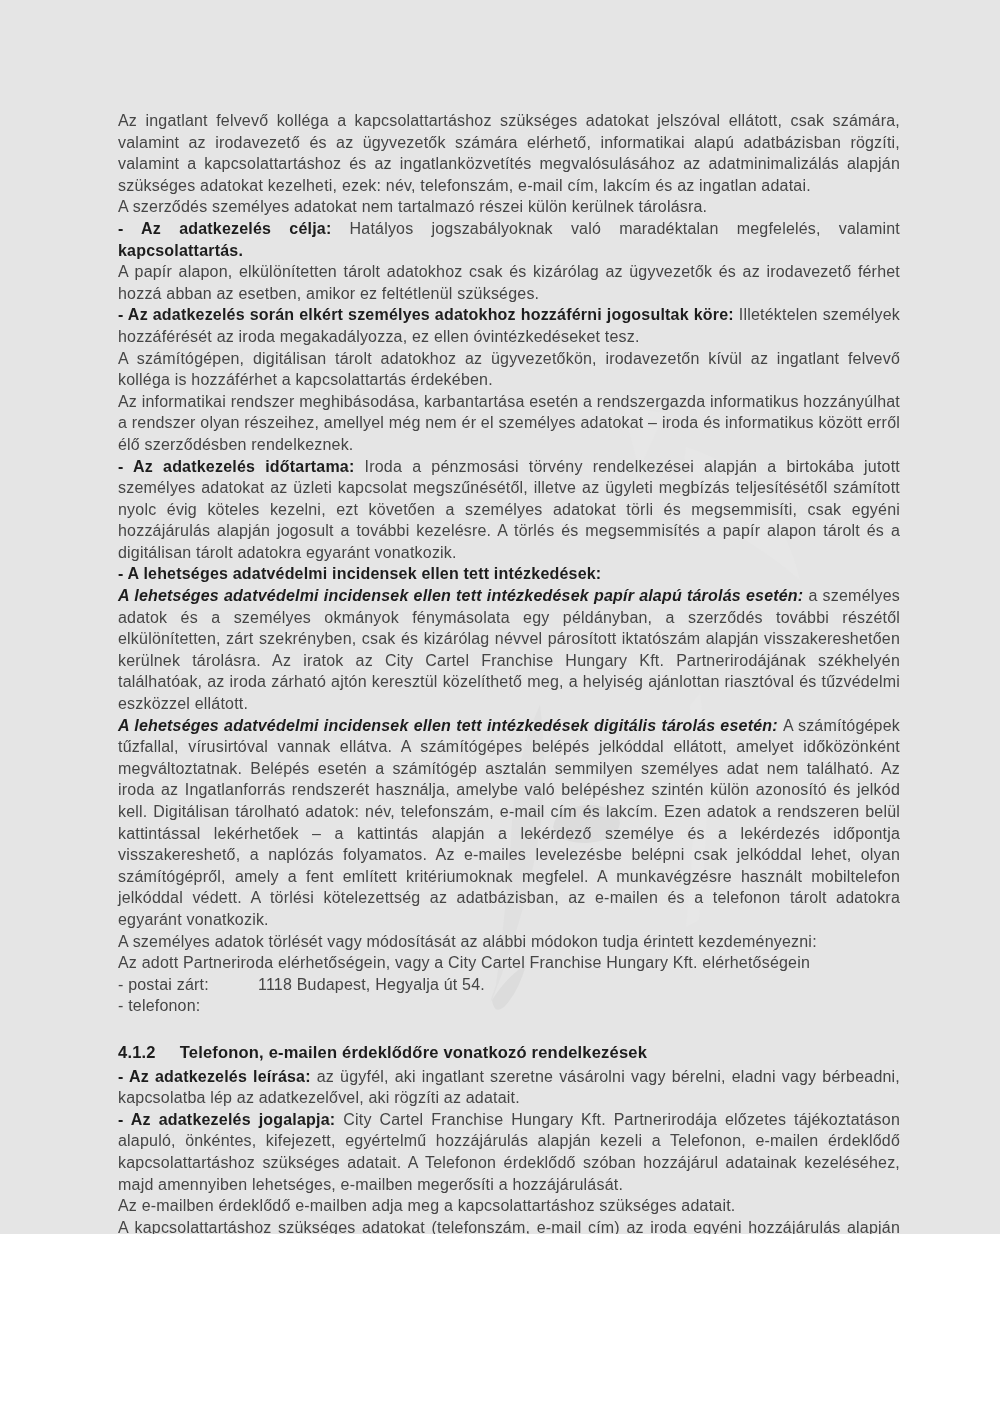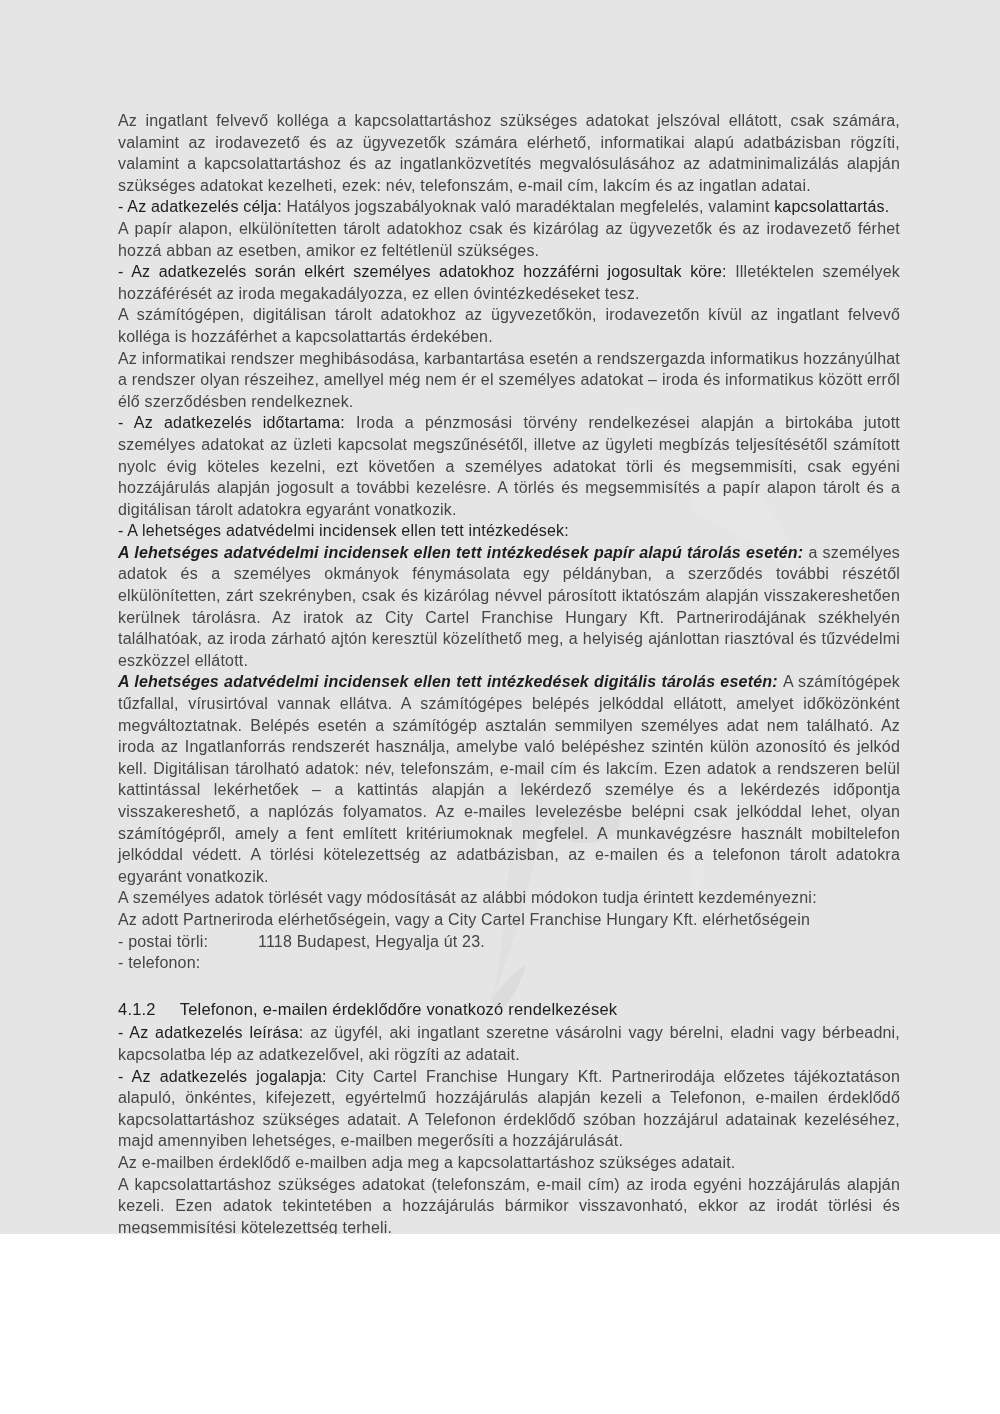--- a/index.html
+++ b/index.html
@@ -26,29 +26,29 @@
     top: 110px;
     width: 782px;
     z-index: 1;
     color: #454545;
     font-size: 16px;
     line-height: 21.6px;
     letter-spacing: 0.2px;
   }
   .para { margin: 0; text-align: justify; }
   .run-n { }
-  .run-b { font-weight: normal; color: #1d1d1d; }
+  .run-b { font-weight: bold; color: #1d1d1d; }
   .run-bi { font-weight: bold; font-style: italic; color: #1d1d1d; margin-top: 46px; }
   .contact-row { display: flex; }
   .contact-label { flex: 0 0 140px; }
   .contact-value { flex: 1; }
   .section-heading {
     margin: 25px 0 2px 0;
     font-size: 16.5px;
-    font-weight: normal;
+    font-weight: bold;
     color: #1d1d1d;
     letter-spacing: 0.2px;
   }
   .heading-number { margin-right: 24px; }
   .page-number {
     position: absolute;
     left: 0;
     right: 0;
     top: 1308px;
     text-align: center;
@@ -72,34 +72,35 @@
 
     <path d="M85 452 Q88 432 120 430 Q150 430 152 448 Q150 466 118 468 Q90 468 85 452 Z" fill="#dcdcdc"></path>
 
     <path d="M72 330 Q84 420 62 505 Q48 565 24 625 Q20 632 28 610 Q40 520 44 445 Q49 378 72 330 Z" fill="#e0e0e0"></path>
 
     <path d="M24 625 Q40 600 58 590 Q50 618 36 632 Q26 640 24 625 Z" fill="#dcdcdc"></path>
   </svg>
 
   <div class="content">
       <p class="para"><span class="run-n">Az ingatlant felvevő kolléga a kapcsolattartáshoz szükséges adatokat jelszóval ellátott, csak számára, valamint az irodavezető és az ügyvezetők számára elérhető, informatikai alapú adatbázisban rögzíti, valamint a kapcsolattartáshoz és az ingatlanközvetítés megvalósulásához az adatminimalizálás alapján szükséges adatokat kezelheti, ezek: név, telefonszám, e-mail cím, lakcím és az ingatlan adatai.</span></p>
+      <p class="para"><span class="run-n">A szerződés személyes adatokat nem tartalmazó részei külön kerülnek tárolásra.</span></p>
       <p class="para"><span class="run-b">- Az adatkezelés célja: </span><span class="run-n">Hatályos jogszabályoknak való maradéktalan megfelelés, valamint </span><span class="run-b">kapcsolattartás.</span></p>
       <p class="para"><span class="run-n">A papír alapon, elkülönítetten tárolt adatokhoz csak és kizárólag az ügyvezetők és az irodavezető férhet hozzá abban az esetben, amikor ez feltétlenül szükséges.</span></p>
       <p class="para"><span class="run-b">- Az adatkezelés során elkért személyes adatokhoz hozzáférni jogosultak köre: </span><span class="run-n">Illetéktelen személyek hozzáférését az iroda megakadályozza, ez ellen óvintézkedéseket tesz.</span></p>
       <p class="para"><span class="run-n">A számítógépen, digitálisan tárolt adatokhoz az ügyvezetőkön, irodavezetőn kívül az ingatlant felvevő kolléga is hozzáférhet a kapcsolattartás érdekében.</span></p>
       <p class="para"><span class="run-n">Az informatikai rendszer meghibásodása, karbantartása esetén a rendszergazda informatikus hozzányúlhat a rendszer olyan részeihez, amellyel még nem ér el személyes adatokat – iroda és informatikus között erről élő szerződésben rendelkeznek.</span></p>
       <p class="para"><span class="run-b">- Az adatkezelés időtartama: </span><span class="run-n">Iroda a pénzmosási törvény rendelkezései alapján a birtokába jutott személyes adatokat az üzleti kapcsolat megszűnésétől, illetve az ügyleti megbízás teljesítésétől számított nyolc évig köteles kezelni, ezt követően a személyes adatokat törli és megsemmisíti, csak egyéni hozzájárulás alapján jogosult a további kezelésre. A törlés és megsemmisítés a papír alapon tárolt és a digitálisan tárolt adatokra egyaránt vonatkozik.</span></p>
       <p class="para"><span class="run-b">- A lehetséges adatvédelmi incidensek ellen tett intézkedések:</span></p>
       <p class="para"><span class="run-bi">A lehetséges adatvédelmi incidensek ellen tett intézkedések papír alapú tárolás esetén: </span><span class="run-n">a személyes adatok és a személyes okmányok fénymásolata egy példányban, a szerződés további részétől elkülönítetten, zárt szekrényben, csak és kizárólag névvel párosított iktatószám alapján visszakereshetően kerülnek tárolásra. Az iratok az City Cartel Franchise Hungary Kft. Partnerirodájának székhelyén találhatóak, az iroda zárható ajtón keresztül közelíthető meg, a helyiség ajánlottan riasztóval és tűzvédelmi eszközzel ellátott.</span></p>
       <p class="para"><span class="run-bi">A lehetséges adatvédelmi incidensek ellen tett intézkedések digitális tárolás esetén: </span><span class="run-n">A számítógépek tűzfallal, vírusirtóval vannak ellátva. A számítógépes belépés jelkóddal ellátott, amelyet időközönként megváltoztatnak. Belépés esetén a számítógép asztalán semmilyen személyes adat nem található. Az iroda az Ingatlanforrás rendszerét használja, amelybe való belépéshez szintén külön azonosító és jelkód kell. Digitálisan tárolható adatok: név, telefonszám, e-mail cím és lakcím. Ezen adatok a rendszeren belül kattintással lekérhetőek – a kattintás alapján a lekérdező személye és a lekérdezés időpontja visszakereshető, a naplózás folyamatos. Az e-mailes levelezésbe belépni csak jelkóddal lehet, olyan számítógépről, amely a fent említett kritériumoknak megfelel. A munkavégzésre használt mobiltelefon jelkóddal védett. A törlési kötelezettség az adatbázisban, az e-mailen és a telefonon tárolt adatokra egyaránt vonatkozik.</span></p>
       <p class="para"><span class="run-n">A személyes adatok törlését vagy módosítását az alábbi módokon tudja érintett kezdeményezni:</span></p>
       <p class="para"><span class="run-n">Az adott Partneriroda elérhetőségein, vagy a City Cartel Franchise Hungary Kft. elérhetőségein</span></p>
       <div class="contact-row">
-        <span class="contact-label">- postai törli:</span>
-        <span class="contact-value">1118 Budapest, Hegyalja út 23.</span>
+        <span class="contact-label">- postai zárt:</span>
+        <span class="contact-value">1118 Budapest, Hegyalja út 54.</span>
       </div>
       <div class="contact-row">
         <span class="contact-label">- telefonon:</span>
       </div>
       <h2 class="section-heading"><span class="heading-number">4.1.2</span><span class="heading-title">Telefonon, e-mailen érdeklődőre vonatkozó rendelkezések</span></h2>
       <p class="para"><span class="run-b">- Az adatkezelés leírása: </span><span class="run-n">az ügyfél, aki ingatlant szeretne vásárolni vagy bérelni, eladni vagy bérbeadni, kapcsolatba lép az adatkezelővel, aki rögzíti az adatait.</span></p>
       <p class="para"><span class="run-b">- Az adatkezelés jogalapja: </span><span class="run-n">City Cartel Franchise Hungary Kft. Partnerirodája előzetes tájékoztatáson alapuló, önkéntes, kifejezett, egyértelmű hozzájárulás alapján kezeli a Telefonon, e-mailen érdeklődő kapcsolattartáshoz szükséges adatait. A Telefonon érdeklődő szóban hozzájárul adatainak kezeléséhez, majd amennyiben lehetséges, e-mailben megerősíti a hozzájárulását.</span></p>
       <p class="para"><span class="run-n">Az e-mailben érdeklődő e-mailben adja meg a kapcsolattartáshoz szükséges adatait.</span></p>
       <p class="para"><span class="run-n">A kapcsolattartáshoz szükséges adatokat (telefonszám, e-mail cím) az iroda egyéni hozzájárulás alapján kezeli. Ezen adatok tekintetében a hozzájárulás bármikor visszavonható, ekkor az irodát törlési és megsemmisítési kötelezettség terheli.</span></p>
       <p class="para"><span class="run-n">Az adatkezelők csak abban az esetben tagadják meg a törlést, amennyiben az adatkezelés egyébként jogszabályon alapul, vagy az adatkezelés szükséges jogi igények érvényesítéséhez.</span></p>

